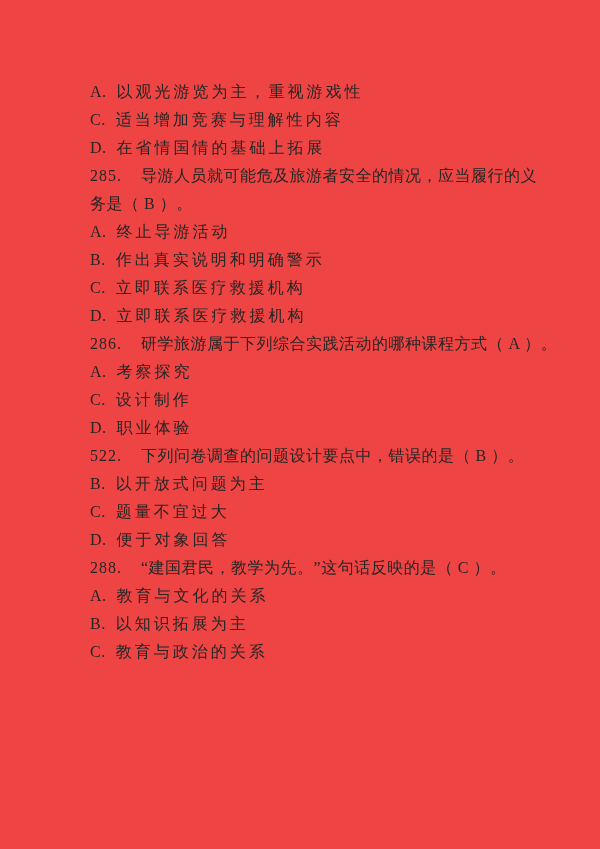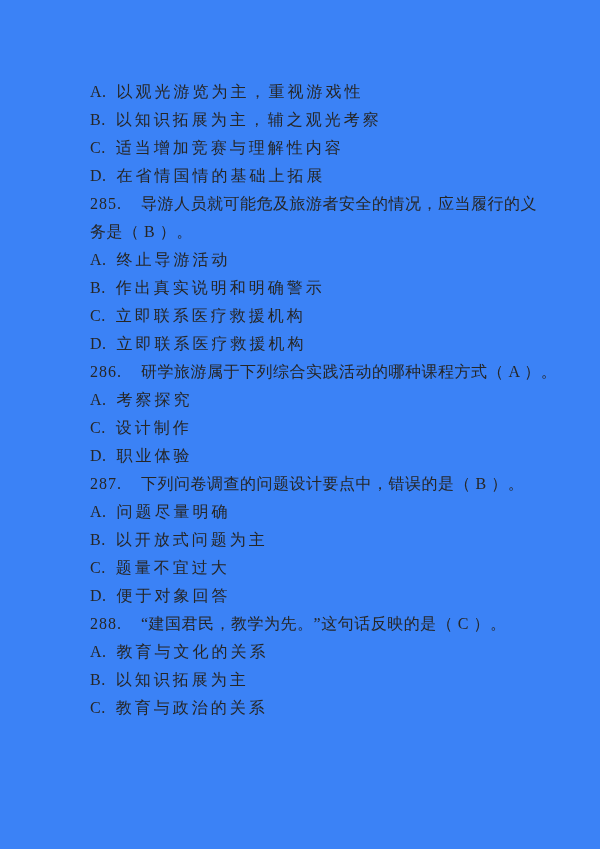--- a/index.html
+++ b/index.html
@@ -10,21 +10,21 @@
     width: 600px;
     height: 849px;
     background: #fefefe;
     overflow: hidden;
   }
   .page {
     box-sizing: border-box;
     width: 600px;
     height: 849px;
     padding: 78px 40px 0 90px;
-    background: #3b82f6;
+    background: #ef4444;
     font-family: "Liberation Serif", "DejaVu Serif", serif;
     color: #262626;
   }
   .line {
     height: 28px;
     line-height: 28px;
     font-size: 16px;
     white-space: nowrap;
   }
   .olabel {
@@ -45,23 +45,20 @@
     margin-top: 7px;
   }
 </style>
 </head>
 <body>
 
 <div class="page">
 
   <div class="line">
     <span class="olabel">A.</span><span class="otext">以观光游览为主，重视游戏性</span>
-  </div>
-  <div class="line">
-    <span class="olabel">B.</span><span class="otext">以知识拓展为主，辅之观光考察</span>
   </div>
   <div class="line">
     <span class="olabel">C.</span><span class="otext">适当增加竞赛与理解性内容</span>
   </div>
   <div class="line">
     <span class="olabel">D.</span><span class="otext">在省情国情的基础上拓展</span>
   </div>
 
   <div class="line">
     <span class="qnum">285.</span><span class="qtext">导游人员就可能危及旅游者安全的情况，应当履行的义</span>
@@ -89,24 +86,21 @@
     <span class="olabel">A.</span><span class="otext">考察探究</span>
   </div>
   <div class="line">
     <span class="olabel">C.</span><span class="otext">设计制作</span>
   </div>
   <div class="line">
     <span class="olabel">D.</span><span class="otext">职业体验</span>
   </div>
 
   <div class="line">
-    <span class="qnum">287.</span><span class="qtext">下列问卷调查的问题设计要点中，错误的是（ B ）。</span>
-  </div>
-  <div class="line">
-    <span class="olabel">A.</span><span class="otext">问题尽量明确</span>
+    <span class="qnum">522.</span><span class="qtext">下列问卷调查的问题设计要点中，错误的是（ B ）。</span>
   </div>
   <div class="line">
     <span class="olabel">B.</span><span class="otext">以开放式问题为主</span>
   </div>
   <div class="line">
     <span class="olabel">C.</span><span class="otext">题量不宜过大</span>
   </div>
   <div class="line">
     <span class="olabel">D.</span><span class="otext">便于对象回答</span>
   </div>

